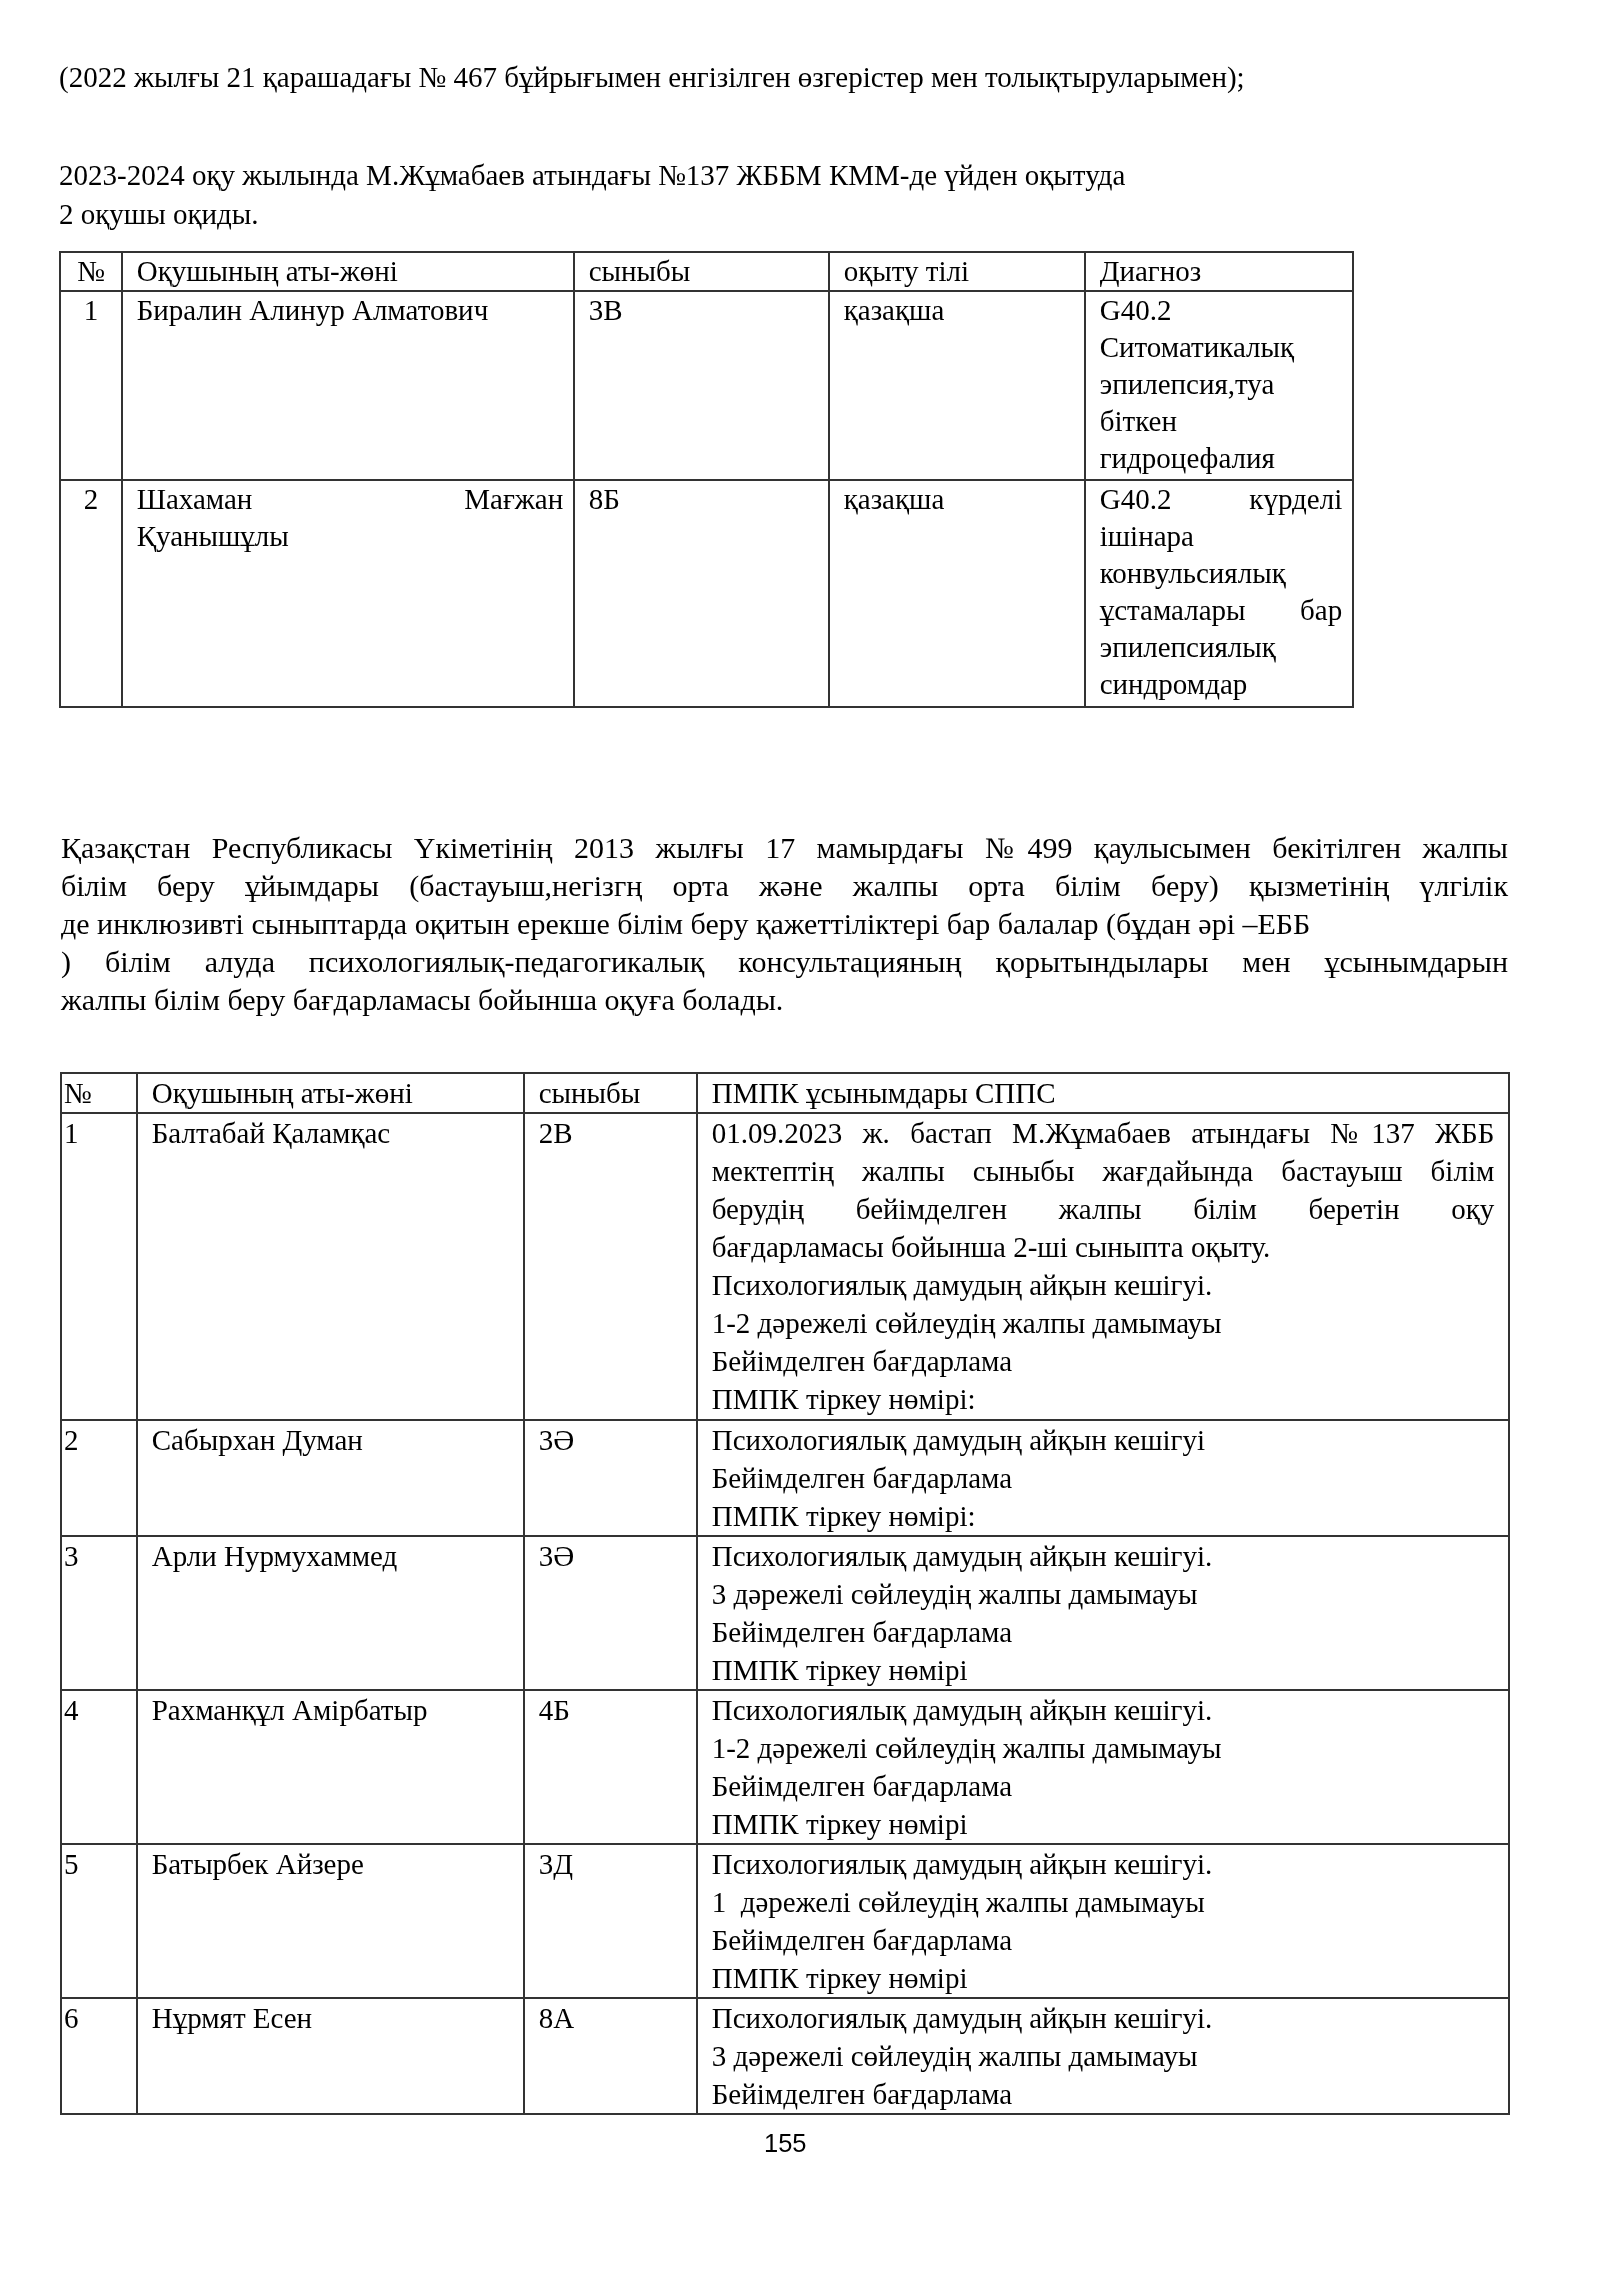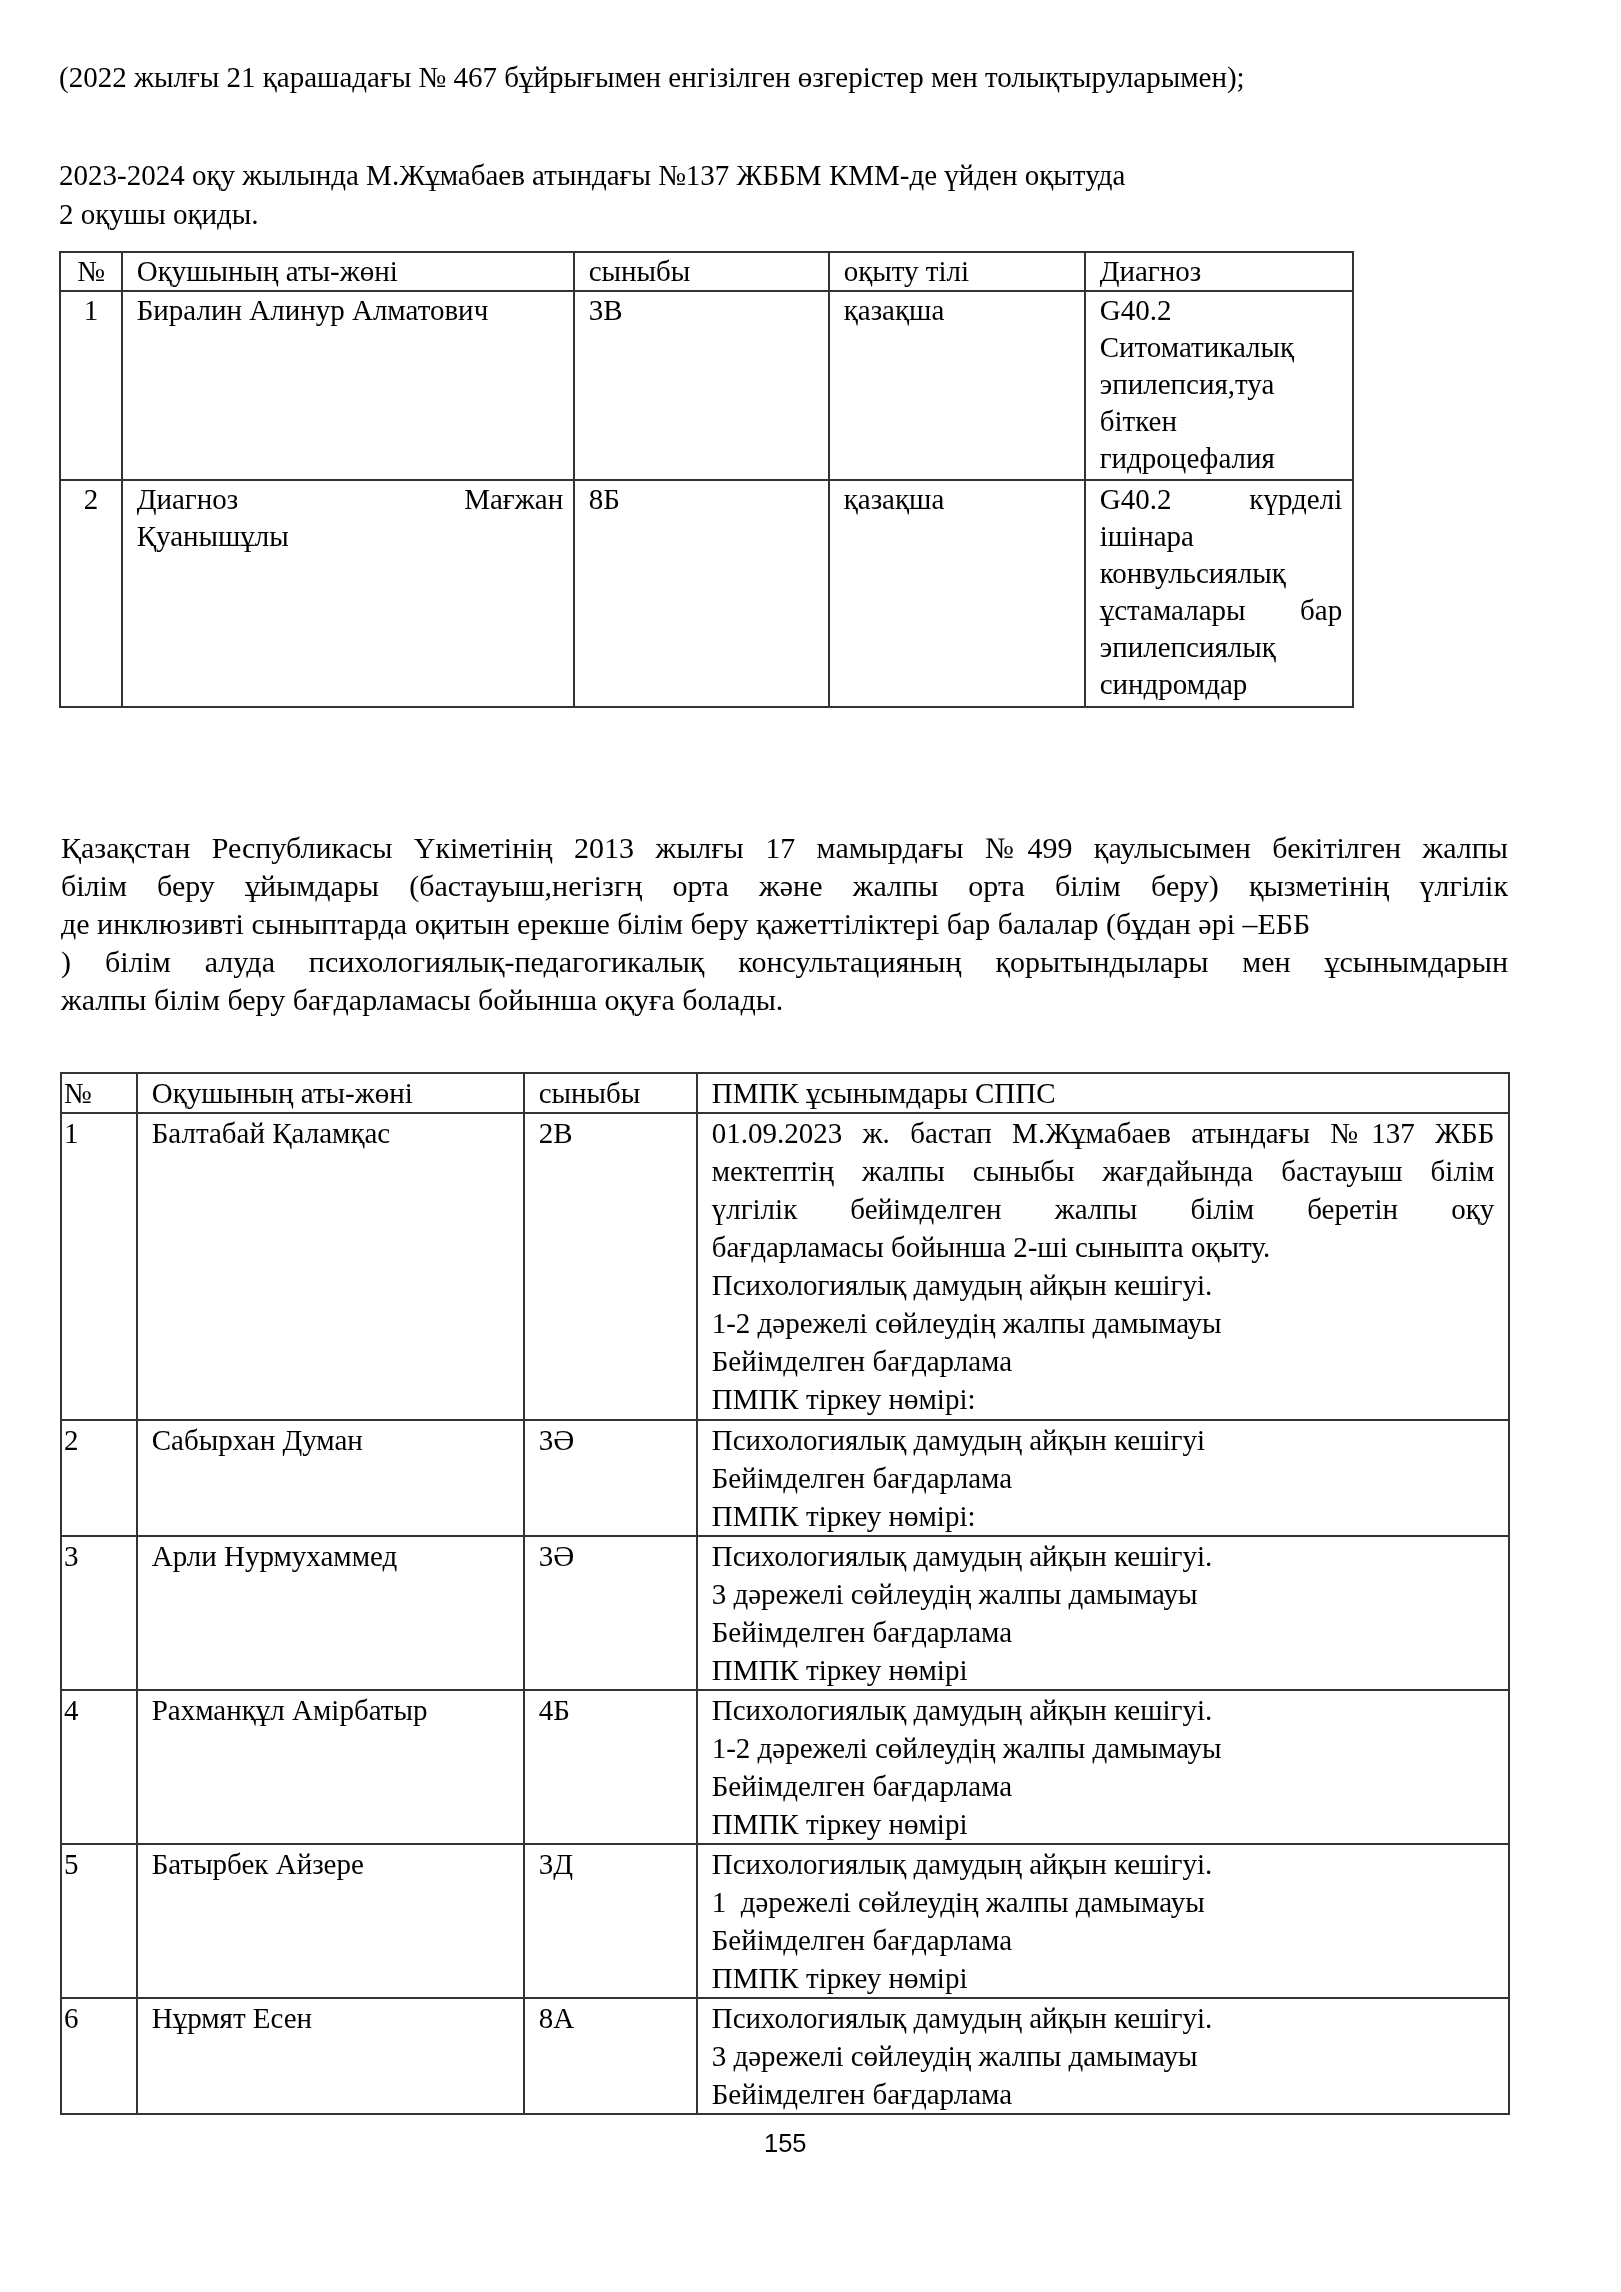--- a/index.html
+++ b/index.html
@@ -56,21 +56,21 @@
       <span>G40.2</span>
       <span>Ситоматикалық</span>
       <span>эпилепсия,туа</span>
       <span>біткен</span>
       <span>гидроцефалия</span>
     </td>
   </tr>
   <tr style="height:227px">
     <td class="num">2</td>
     <td class="cell-lines">
-      <span class="just-line">Диагноз Мағжан</span>
+      <span class="just-line">Шахаман Мағжан</span>
       <span>Қуанышұлы</span>
     </td>
     <td>8Б</td>
     <td>қазақша</td>
     <td class="cell-lines">
       <span class="just-line">G40.2 күрделі</span>
       <span>ішінара</span>
       <span>конвульсиялық</span>
       <span class="just-line">ұстамалары бар</span>
       <span>эпилепсиялық</span>
@@ -102,21 +102,21 @@
     <th>сыныбы</th>
     <th>ПМПК ұсынымдары СППС</th>
   </tr>
   <tr style="height:307px">
     <td class="num">1</td>
     <td>Балтабай Қаламқас</td>
     <td>2В</td>
     <td class="cell-lines">
       <span class="just-line">01.09.2023 ж. бастап М.Жұмабаев атындағы №137 ЖББ</span>
       <span class="just-line">мектептің жалпы сыныбы жағдайында бастауыш білім</span>
-      <span class="just-line">үлгілік бейімделген жалпы білім беретін оқу</span>
+      <span class="just-line">берудің бейімделген жалпы білім беретін оқу</span>
       <span>бағдарламасы бойынша 2-ші сыныпта оқыту.</span>
       <span>Психологиялық дамудың айқын кешігуі.</span>
       <span>1-2 дәрежелі сөйлеудің жалпы дамымауы</span>
       <span>Бейімделген бағдарлама</span>
       <span>ПМПК тіркеу нөмірі:</span>
     </td>
   </tr>
   <tr style="height:115px">
     <td class="num">2</td>
     <td>Сабырхан Думан</td>

